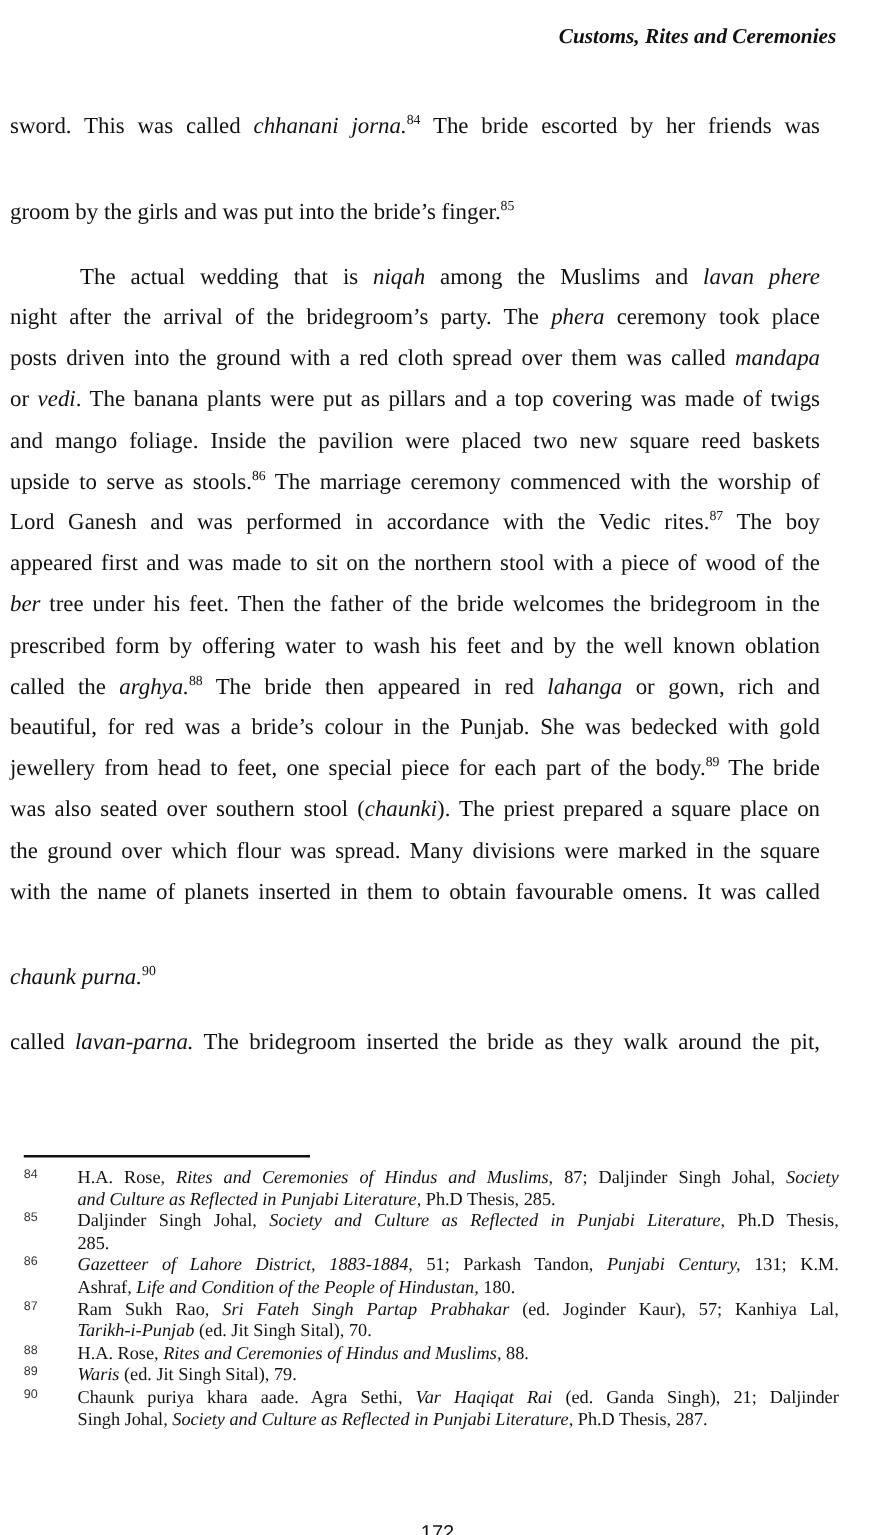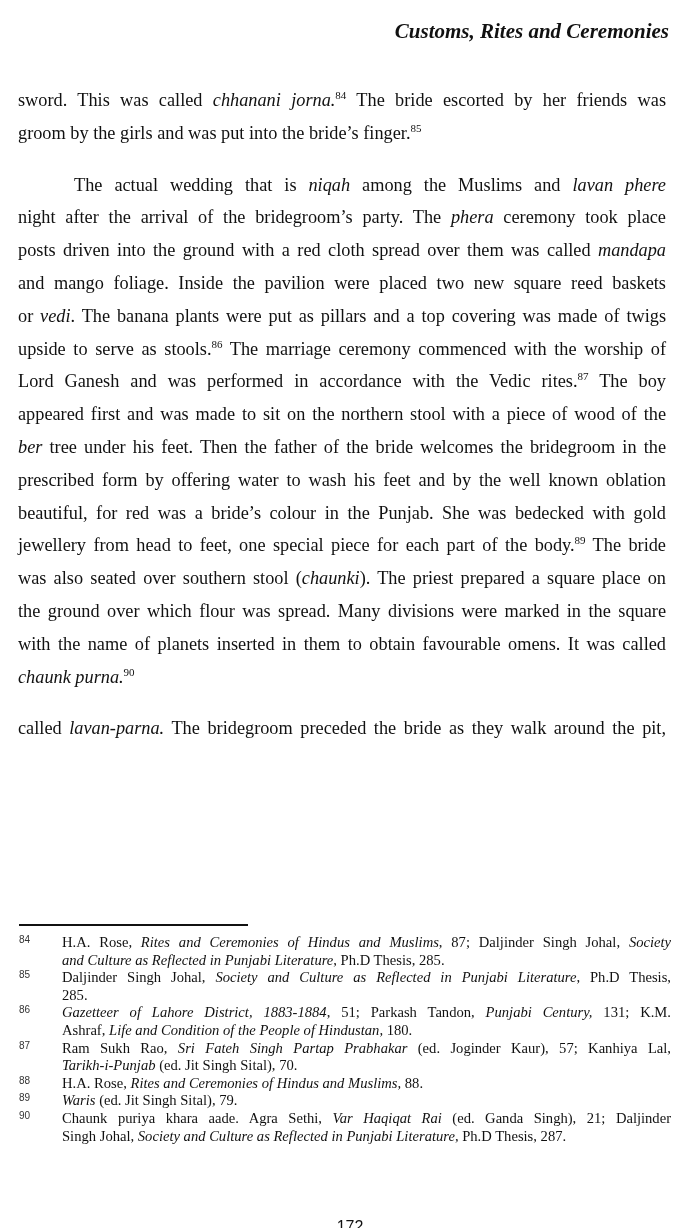--- a/index.html
+++ b/index.html
@@ -1,21 +1,21 @@
 <!DOCTYPE html>
 <html><head>
 <meta charset="utf-8">
 <style>
   html, body { margin:0; padding:0; }
   body { width:700px; height:1228px; background:#ffffff; overflow:hidden; position:relative;
          font-family:"Liberation Serif", "DejaVu Serif", serif; color:#111; }
-  .header { position:absolute; top:19px; right:31px; font-weight:bold; font-style:italic; font-size:21px; }
-  .body { position:absolute; left:18px; width:648px; top:84px; }
+  .header { position:absolute; top:19px; right:31px; font-weight:bold; font-style:italic; font-size:17px; }
+  .body { position:absolute; left:8px; width:648px; top:84px; }
   .line { height:32.8px; line-height:32.8px; font-size:18.3px; text-align:justify; text-align-last:justify; white-space:nowrap; overflow:visible; }
-  .line.last { text-align-last:left; }
+  .line.last { text-align-last:left;margin-top:36px; }
   .line.indent { padding-left:56px; }
   .gap { height:19px; }
   .line sup, .fn-line sup { font-size:11px; vertical-align:7px; line-height:0; }
   i { font-style:italic; }
   .rule { position:absolute; left:19px; top:924px; width:229px; height:2px; background:#111; }
   .footnotes { position:absolute; left:19px; top:934px; width:652px; }
   .fn { position:relative; padding-left:43px; font-size:14.6px; line-height:17.6px; }
   .fn-num { position:absolute; left:0; top:-3px; font-family:"Liberation Sans","DejaVu Sans",sans-serif; font-size:10px; color:#333; }
   .fn-line { text-align:justify; text-align-last:justify; white-space:nowrap; }
   .fn-line.last { text-align-last:left; }
@@ -26,35 +26,36 @@
 
 <div class="header">Customs, Rites and Ceremonies</div>
 
 <div class="body" id="body">
     <div class="line"><span>sword. This was called </span><i>chhanani jorna.</i><sup>84</sup><span> The bride escorted by her friends was</span></div>
     <div class="line last"><span>groom by the girls and was put into the bride’s finger.</span><sup>85</sup></div>
     <div class="gap"></div>
     <div class="line indent"><span>The actual wedding that is </span><i>niqah</i><span> among the Muslims and </span><i>lavan phere</i></div>
     <div class="line"><span>night after the arrival of the bridegroom’s party. The </span><i>phera</i><span> ceremony took place</span></div>
     <div class="line"><span>posts driven into the ground with a red cloth spread over them was called </span><i>mandapa</i></div>
+    <div class="line"><span>or </span><i>vedi</i><span>. The banana plants were put as pillars and a top covering was made of twigs</span></div>
     <div class="line"><span>and mango foliage. Inside the pavilion were placed two new square reed baskets</span></div>
-    <div class="line"><span>or </span><i>vedi</i><span>. The banana plants were put as pillars and a top covering was made of twigs</span></div>
     <div class="line"><span>upside to serve as stools.</span><sup>86</sup><span> The marriage ceremony commenced with the worship of</span></div>
     <div class="line"><span>Lord Ganesh and was performed in accordance with the Vedic rites.</span><sup>87</sup><span> The boy</span></div>
     <div class="line"><span>appeared first and was made to sit on the northern stool with a piece of wood of the</span></div>
     <div class="line"><i>ber</i><span> tree under his feet. Then the father of the bride welcomes the bridegroom in the</span></div>
     <div class="line"><span>prescribed form by offering water to wash his feet and by the well known oblation</span></div>
+    <div class="line"><span>called the </span><i>arghya.</i><sup>88</sup><span> The bride then appeared in red </span><i>lahanga</i><span> or gown, rich and</span></div>
     <div class="line"><span>beautiful, for red was a bride’s colour in the Punjab. She was bedecked with gold</span></div>
     <div class="line"><span>jewellery from head to feet, one special piece for each part of the body.</span><sup>89</sup><span> The bride</span></div>
     <div class="line"><span>was also seated over southern stool (</span><i>chaunki</i><span>). The priest prepared a square place on</span></div>
     <div class="line"><span>the ground over which flour was spread. Many divisions were marked in the square</span></div>
     <div class="line"><span>with the name of planets inserted in them to obtain favourable omens. It was called</span></div>
     <div class="line last"><i>chaunk purna.</i><sup>90</sup></div>
     <div class="gap"></div>
-    <div class="line"><span>called </span><i>lavan-parna.</i><span> The bridegroom preceded the bride as they walk around the pit,</span></div>
+    <div class="line"><span>called </span><i>lavan-parna.</i><span> The bridegroom inserted the bride as they walk around the pit,</span></div>
   </div>
 
 <div class="rule"></div>
 
 <div class="footnotes" id="footnotes">
     <div class="fn">
       <span class="fn-num">84</span>
       <div class="fn-line"><span>H.A. Rose, </span><i>Rites and Ceremonies of Hindus and Muslims</i><span>, 87; Daljinder Singh Johal, </span><i>Society</i></div>
       <div class="fn-line last"><i>and Culture as Reflected in Punjabi Literature</i><span>, Ph.D Thesis, 285.</span></div>
     </div>

